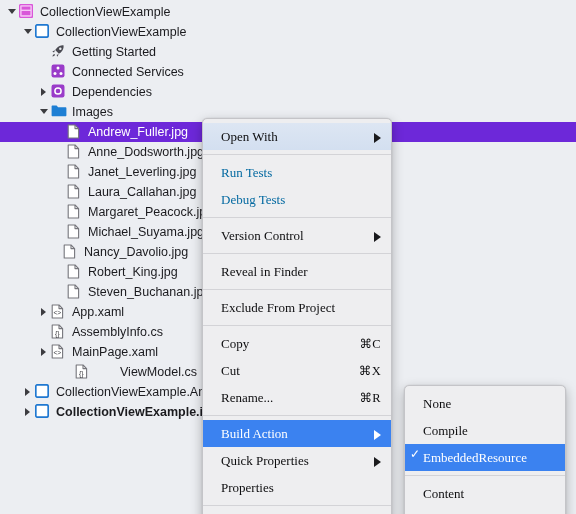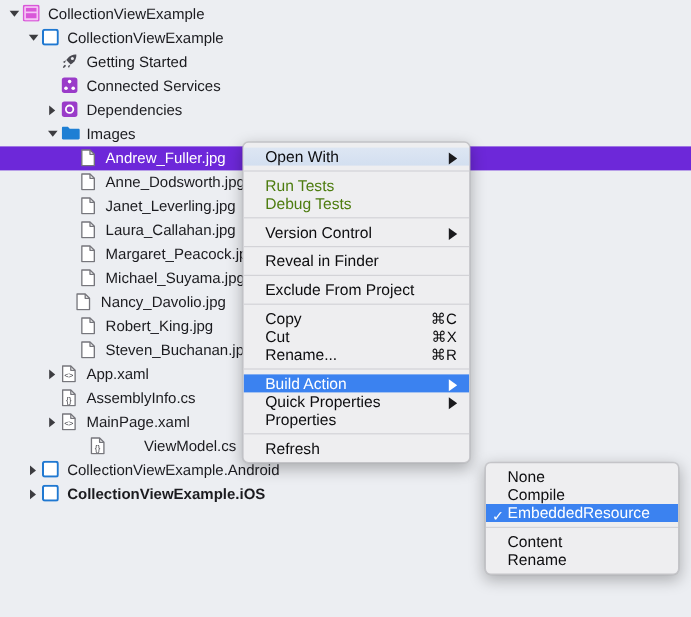--- a/index.html
+++ b/index.html
@@ -107,36 +107,37 @@
 
   .menu-group { padding: 4px 0; }
   .menu-sep {
     height: 1px;
     background: #d3d3d7;
     margin: 0;
   }
 
   .mi {
     position: relative;
-    height: 15px;
+    height: 27px;
     display: flex;
     align-items: center;
     padding: 0 10px 0 18px;
     cursor: default;
     color: #0d0d0f;
+    font-family: Liberation Serif, serif;
   }
   .mi .mi-label { flex: 1 1 auto; line-height: 15px; }
   .mi .mi-key {
     flex: 0 0 auto;
     font-size: 12.5px;
     color: #0d0d0f;
     letter-spacing: 0.3px;
     padding-left: 12px;
   }
-  .mi.disabled { color: #4d7c0f; }
+  .mi.disabled { color: #0369a1; }
   .mi.hover {
     background: linear-gradient(to bottom, #dde6f3, #d3dff0);
   }
   .mi.highlight {
     background: #3b82f0;
     color: #ffffff;
   }
 
   .submenu-arrow {
     flex: 0 0 auto;

